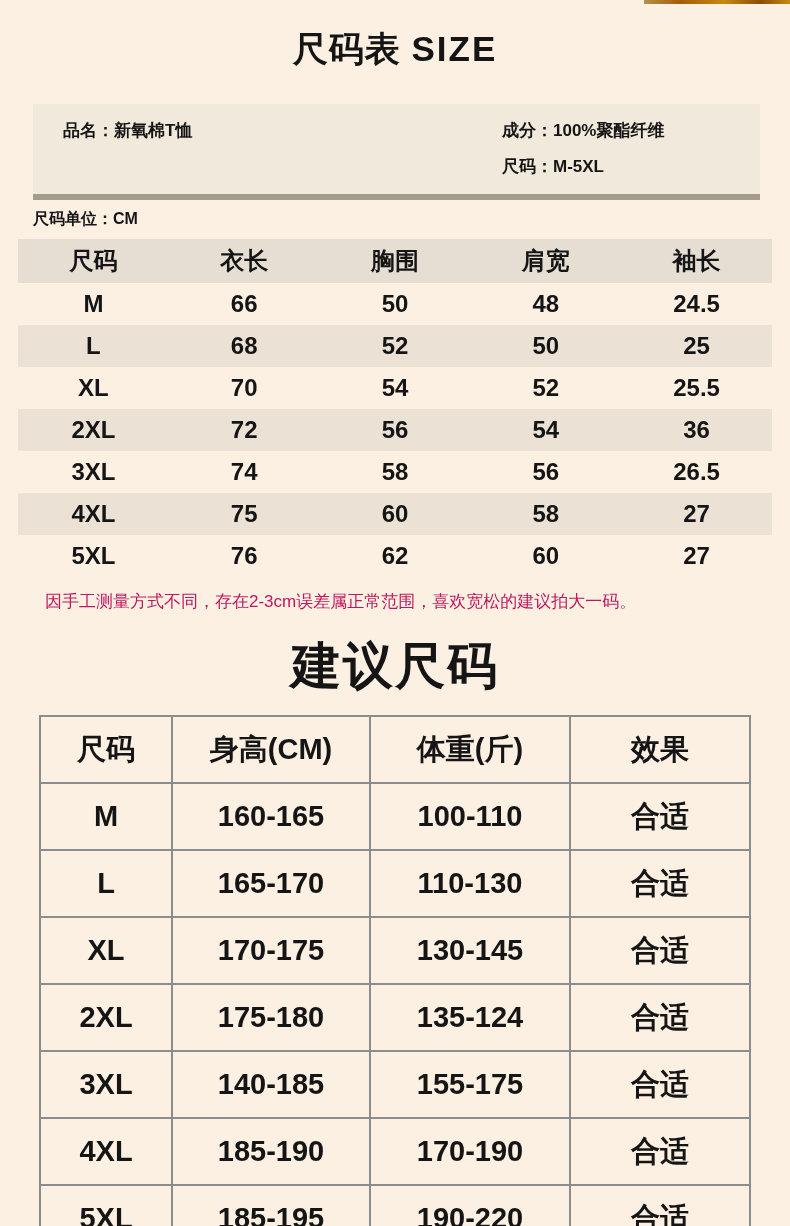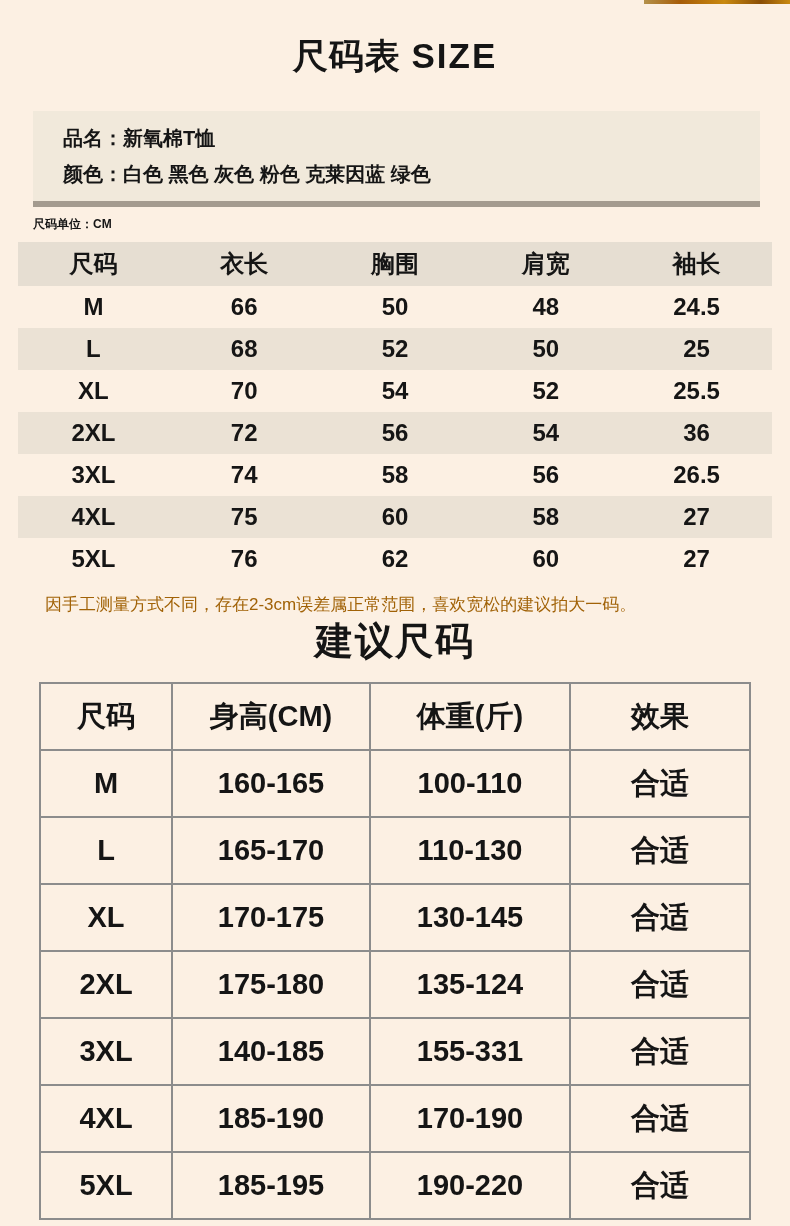--- a/index.html
+++ b/index.html
@@ -10,47 +10,47 @@
     color: #151515;
     position: relative;
     overflow: hidden;
   }
   .top-strip {
     position: absolute; top: 0; right: 0;
     width: 146px; height: 4px;
     background: linear-gradient(90deg, #b4914a 0%, #a65c08 25%, #c9890f 55%, #8a4e06 80%, #c9890f 100%);
   }
   .page-title {
-    padding-top: 33px;
+    padding-top: 26px;
     text-align: center;
     font-size: 35px;
     letter-spacing: 1px;
   }
   .page-title .cn { font-weight: 600; }
   .page-title .en { font-weight: 800; letter-spacing: 2px; }
 
   .info-box {
     margin: 31px 30px 0 33px;
     background: #f1e9db;
     padding: 9px 0 9px 30px;
     display: grid;
     grid-template-columns: 1fr 258px;
     line-height: 36px;
-    font-size: 20px;
+    font-size: 17px;
     font-weight: 700;
   }
   .info-box .line { white-space: nowrap; }
   .divider {
     margin: 0 30px 0 33px;
     height: 6px;
     background: #a49b8f;
   }
   .unit-note {
     margin: 9px 0 0 33px;
-    font-size: 12px;
+    font-size: 16px;
     font-weight: 600;
   }
 
   table { border-collapse: collapse; }
 
   .size-table {
     margin: 9px 18px 0 18px;
     width: 754px;
     table-layout: fixed;
     text-align: center;
@@ -64,27 +64,28 @@
   .size-table td {
     height: 40px;
     font-size: 24px;
     font-weight: 700;
   }
   .size-table tbody tr:nth-child(even) { background: #ebe2d5; }
 
   .note-red {
     margin: 13px 0 0 45px;
     font-size: 17px;
-    color: #a16207;
+    color: #be185d;
     font-weight: 500;
   }
 
   .suggest-title {
-    text-align: center;
-    font-size: 38px;
+    margin-top: 20px;
+    text-align: center;
+    font-size: 50px;
     font-weight: 700;
     letter-spacing: 2px;
   }
   .suggest-table {
     margin: 15px auto 0 auto;
     width: 710px;
     table-layout: fixed;
     text-align: center;
   }
   .suggest-table th, .suggest-table td {
@@ -103,22 +104,27 @@
   <span class="cn">尺码表</span>
   <span> </span>
   <span class="en">SIZE</span>
 </div>
 
 <div class="info-box">
   <div>
     <div class="line">
       <span>品名：</span><span>新氧棉T恤</span>
     </div>
+  </div>
+  <div>
     <div class="line">
-      <span>颜色：</span><span>白色 黑色 灰色 粉色 克莱因蓝 绿色</span>
+      <span>成分：</span><span>100%聚酯纤维</span>
+    </div>
+    <div class="line">
+      <span>尺码：</span><span>M-5XL</span>
     </div>
   </div>
 </div>
 
 <div class="divider"></div>
 
 <div class="unit-note">尺码单位：CM</div>
 
 <table class="size-table">
   <thead>
@@ -223,21 +229,21 @@
       </tr>
       <tr>
         <td>2XL</td>
         <td>175-180</td>
         <td>135-124</td>
         <td>合适</td>
       </tr>
       <tr>
         <td>3XL</td>
         <td>140-185</td>
-        <td>155-331</td>
+        <td>155-175</td>
         <td>合适</td>
       </tr>
       <tr>
         <td>4XL</td>
         <td>185-190</td>
         <td>170-190</td>
         <td>合适</td>
       </tr>
       <tr>
         <td>5XL</td>

